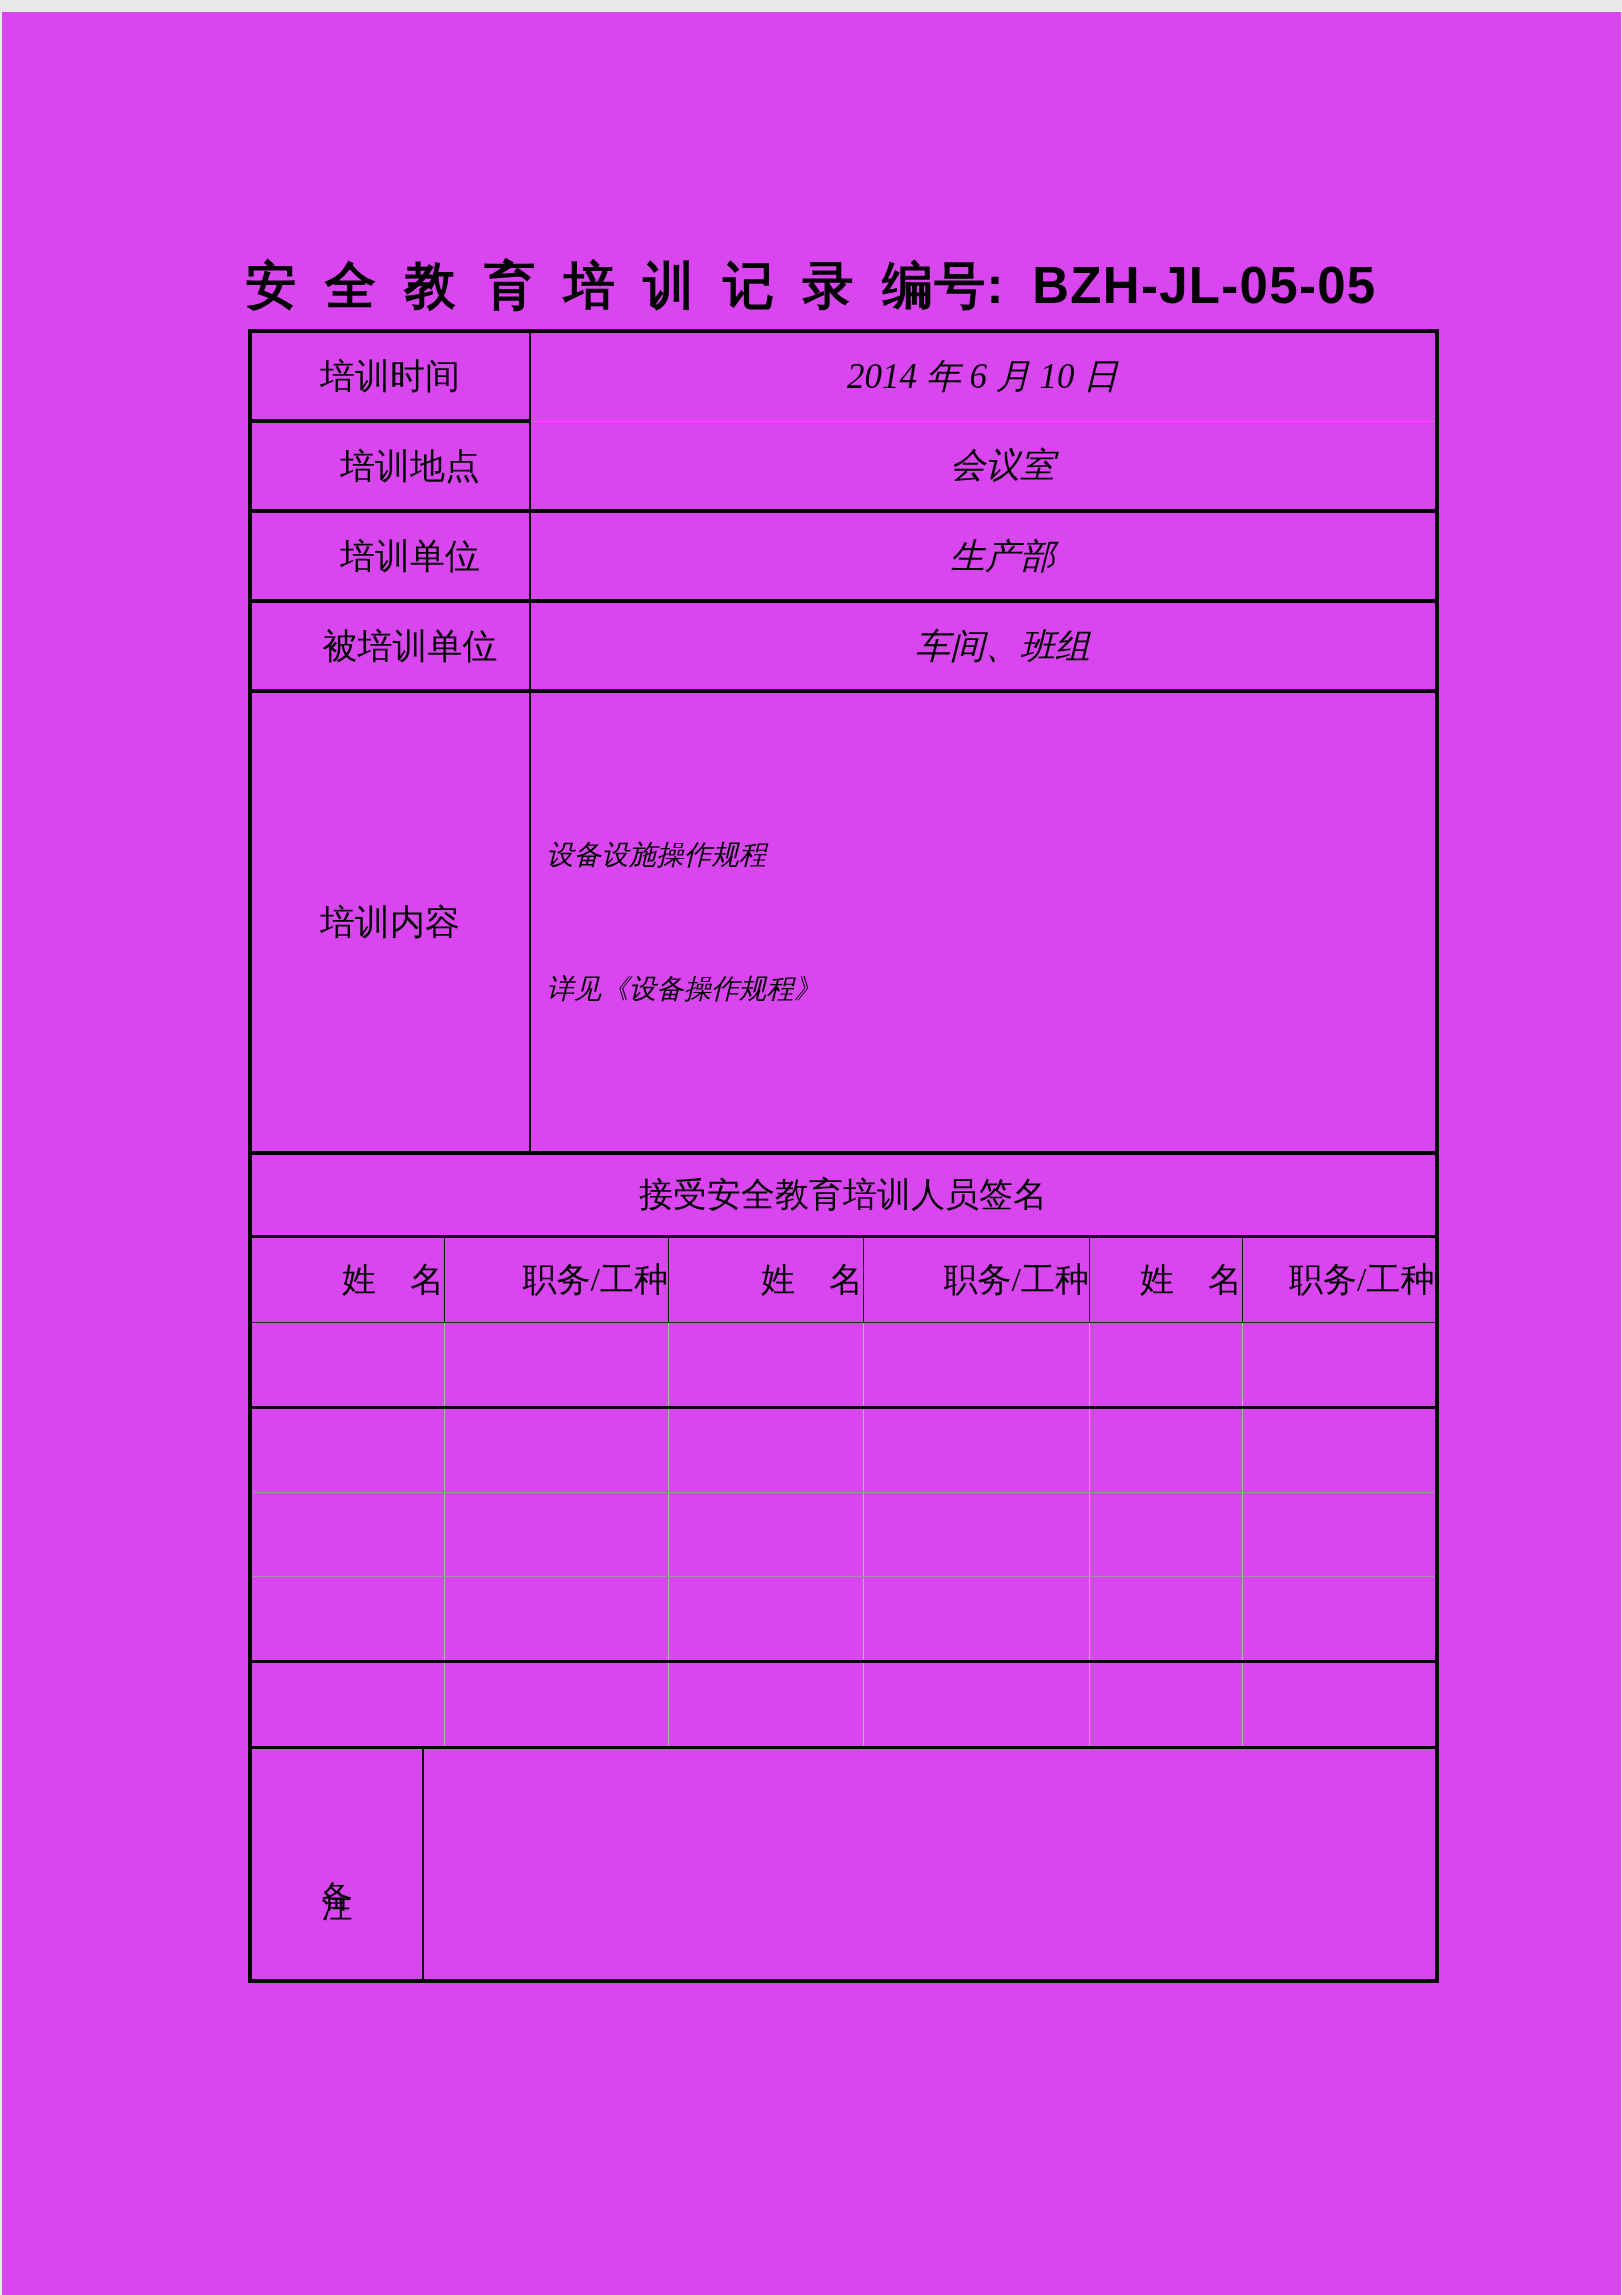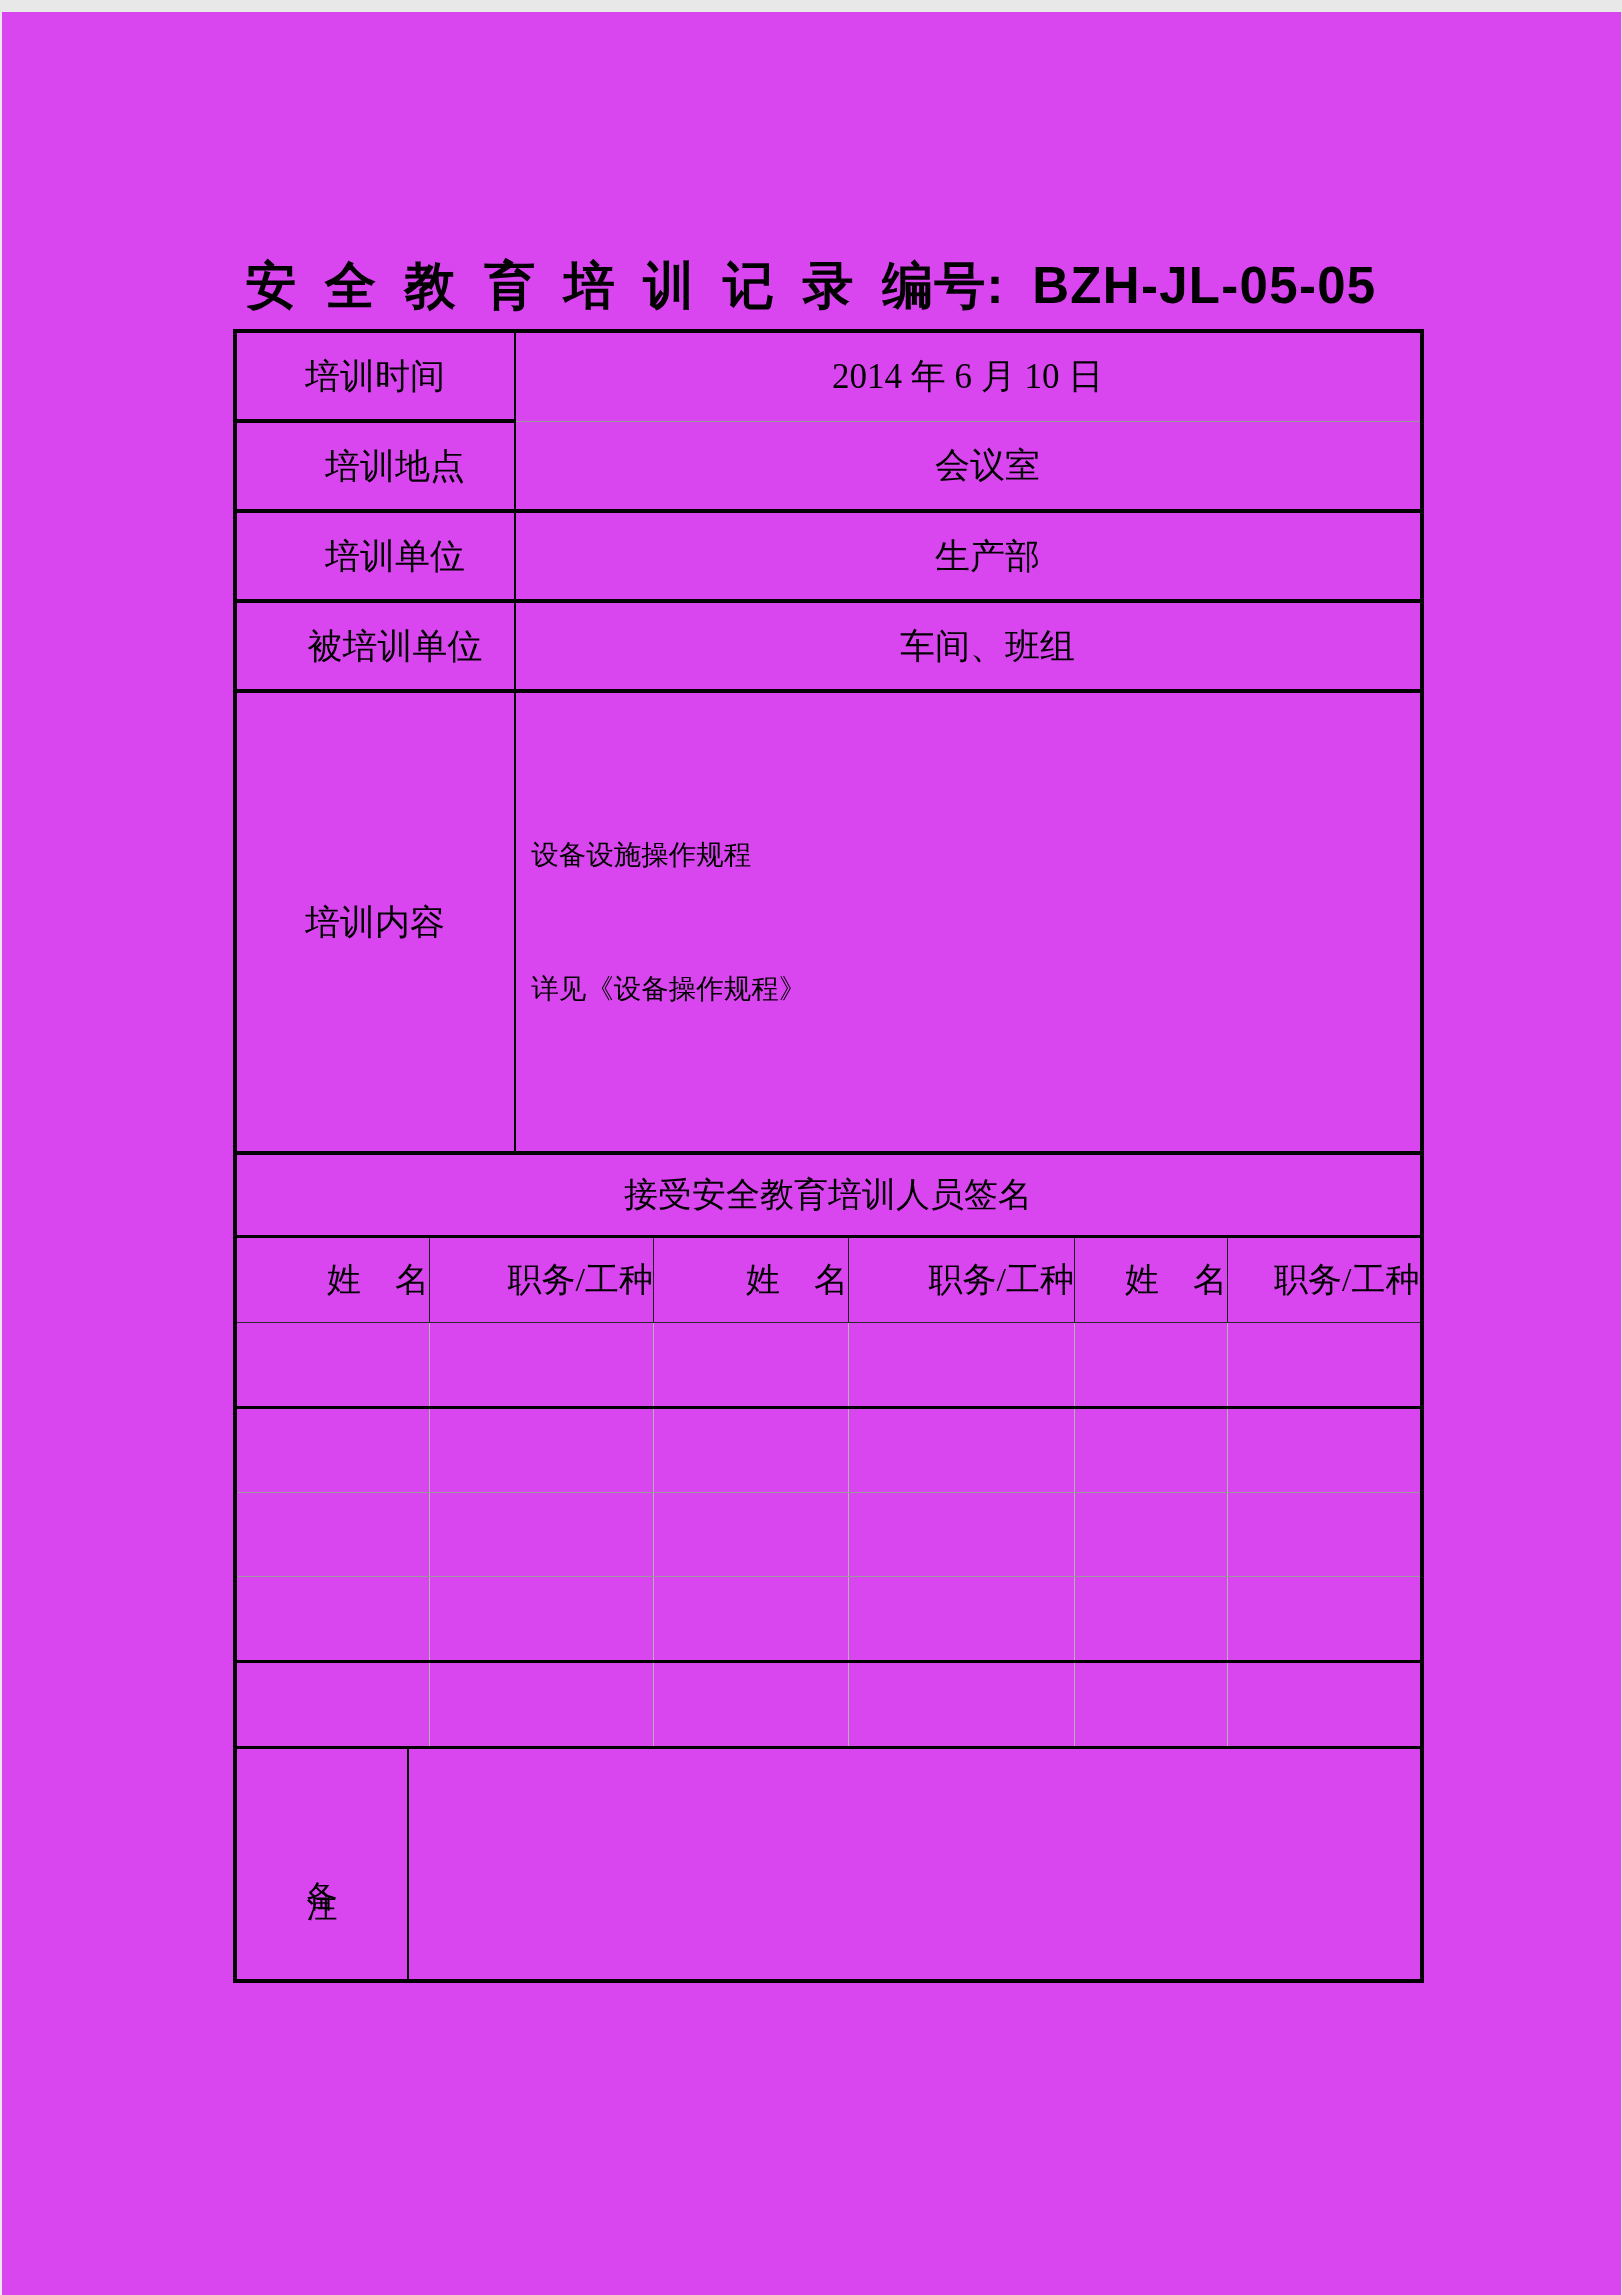--- a/index.html
+++ b/index.html
@@ -22,41 +22,42 @@
     text-align: center;
     font-family: "Liberation Sans", "DejaVu Sans", sans-serif;
     font-weight: 900;
     font-size: 51px;
     letter-spacing: 1.3px;
     word-spacing: 11.8px;
     white-space: pre;
   }
   .form-wrap {
     position: absolute;
-    left: 231px;
+    left: 246px;
     top: 317px;
     width: 1183px;
     border: 4.6px solid #000;
   }
   table {
     border-collapse: collapse;
     table-layout: fixed;
     width: 1183px;
   }
   td { padding: 0; vertical-align: middle; }
 
   
   .t1 .lbl {
     border-right: 2px solid #000;
     text-align: center;
     font-size: 35px;
   }
   .t1 .val {
     text-align: center;
     font-size: 35px;
+    font-style: italic;
   }
   .t1 .row-a td { height: 86px; }
   .t1 .row-a .lbl { border-bottom: 4.6px solid #000; }
   .t1 .row-a .val { border-bottom: 1.3px solid #979797; }
   .t1 .row-b td { height: 86px; border-bottom: 4.6px solid #000; padding-left: 40px; }
   .t1 .row-b .val { border-bottom: 4.6px solid #000; }
   .t1 .row-content td { height: 458px; }
   .content-val {
     display: flex;
     flex-direction: column;

